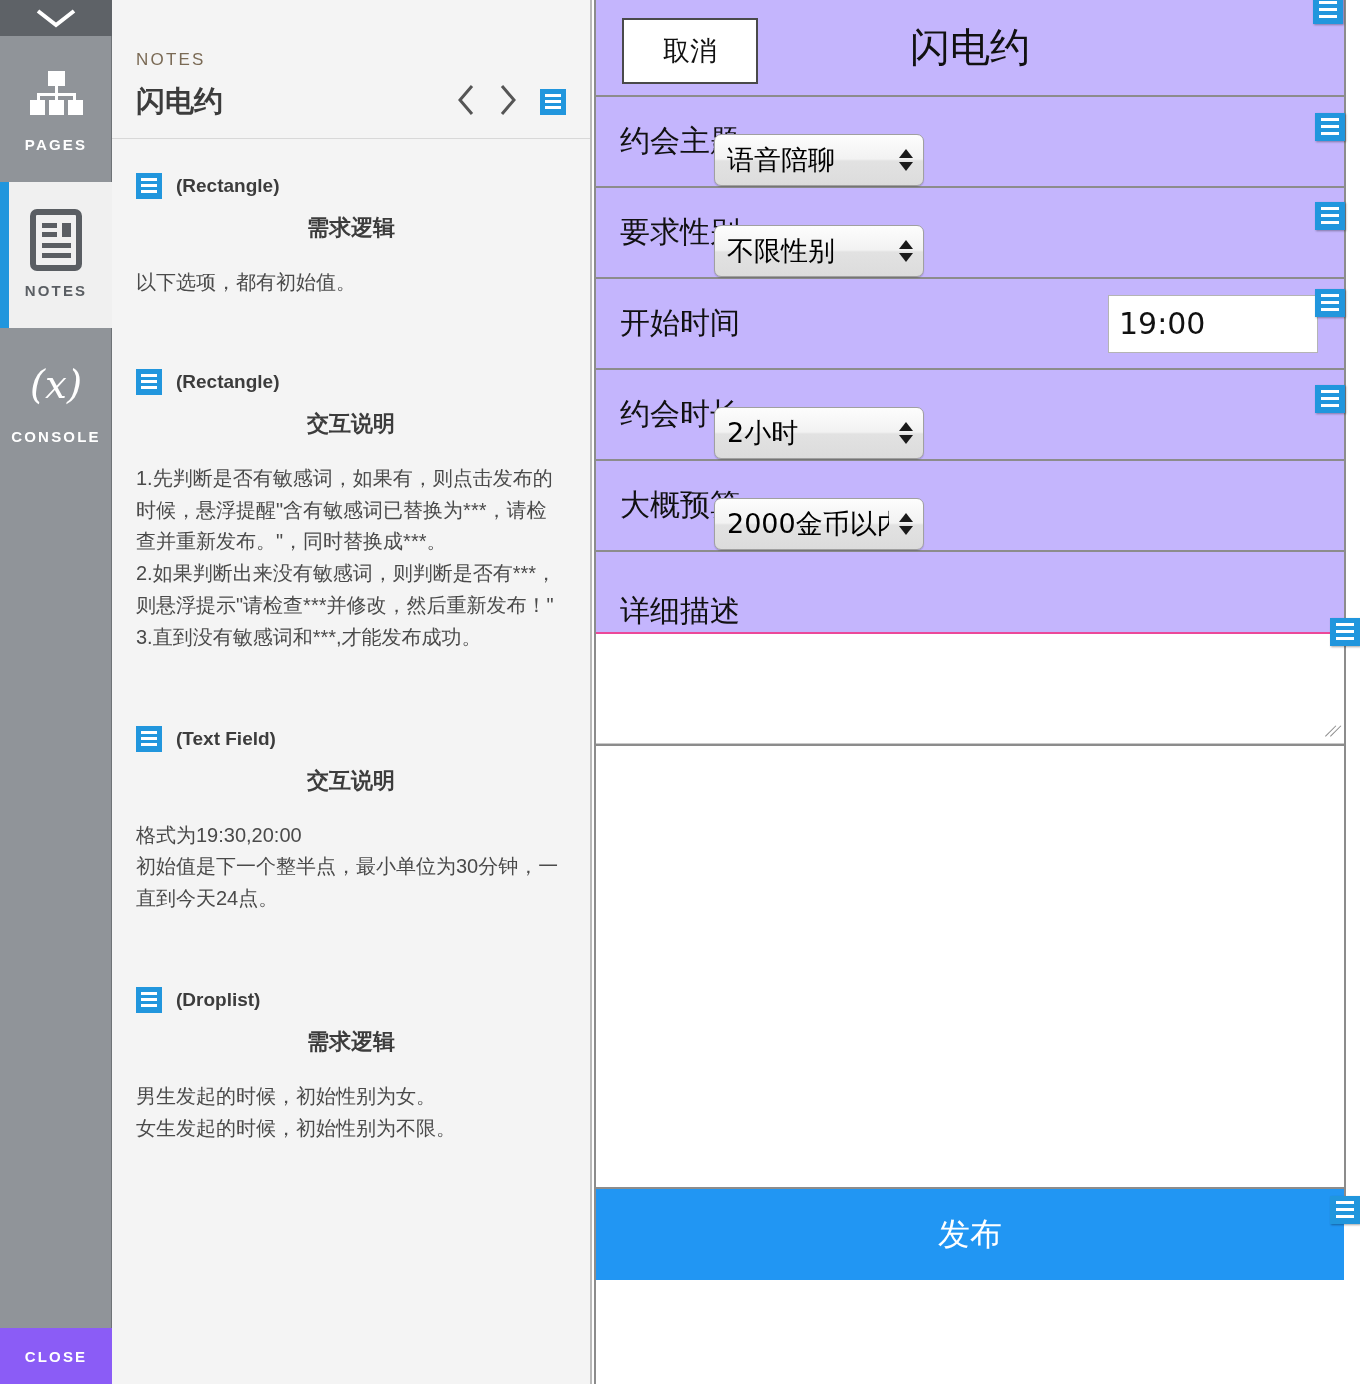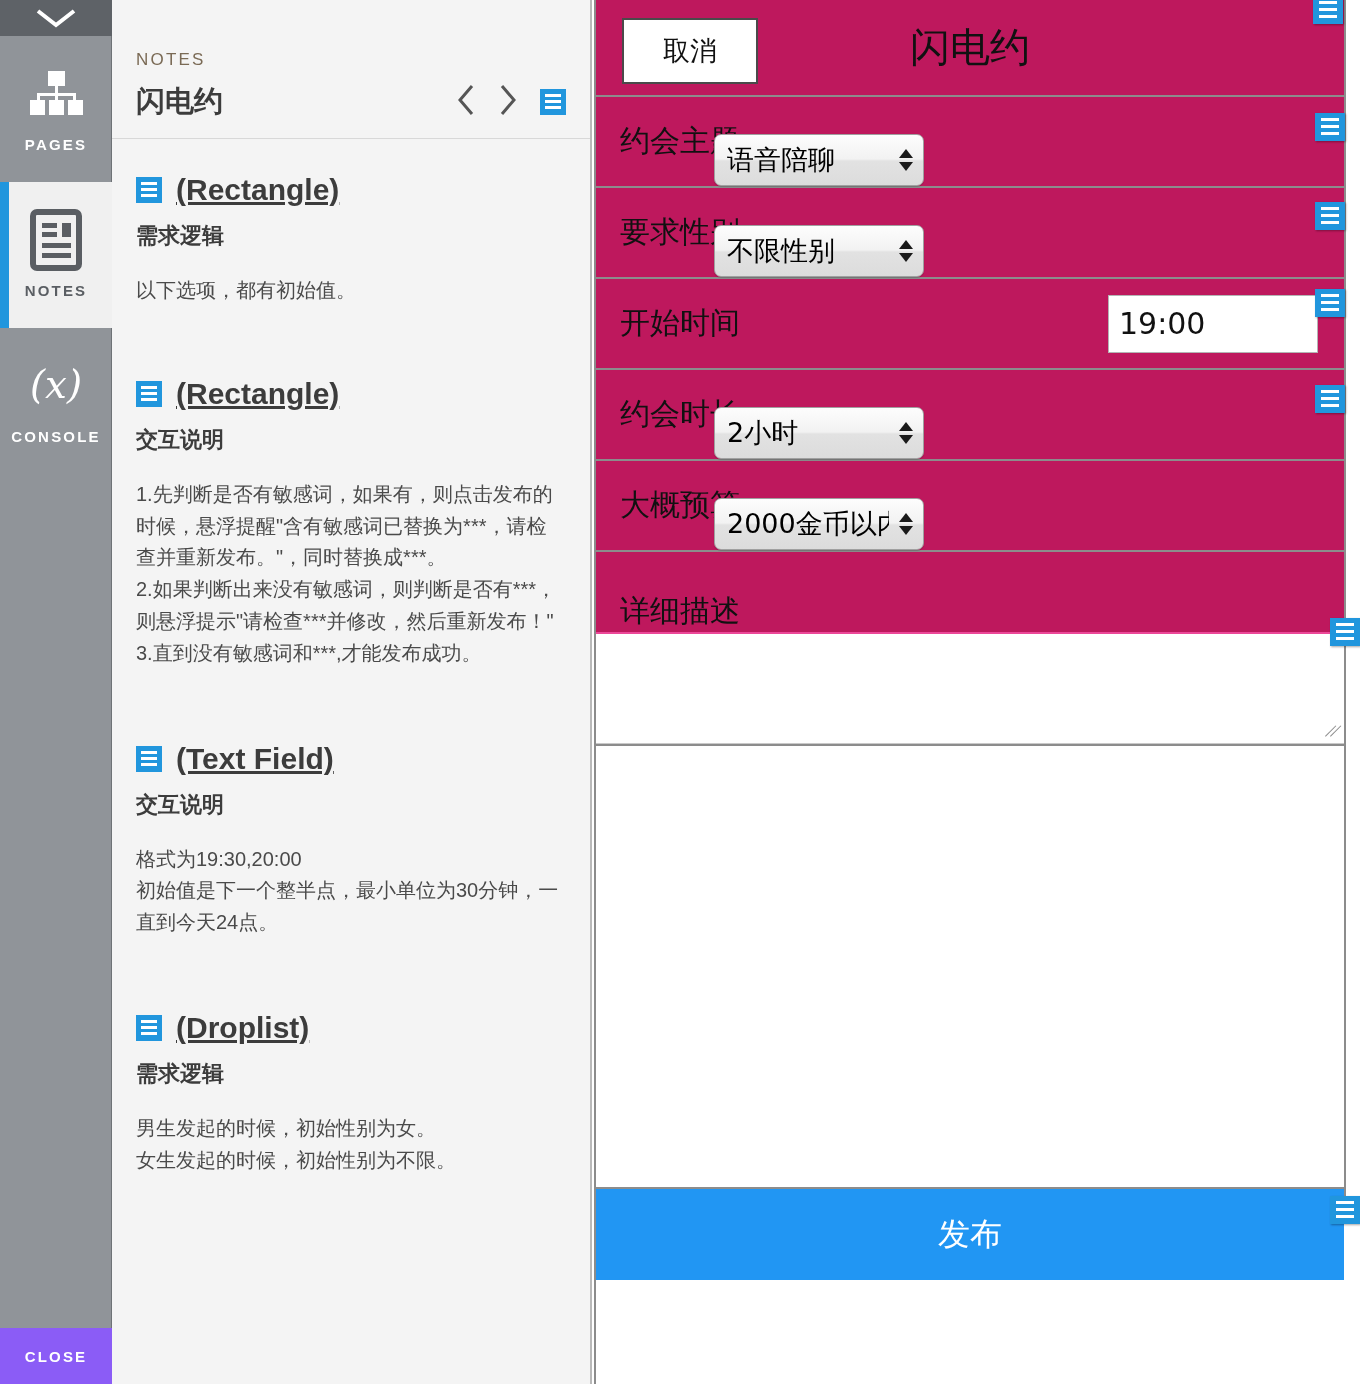--- a/index.html
+++ b/index.html
@@ -109,46 +109,47 @@
   #notes-body {
     padding: 0 24px 40px 24px;
     height: calc(1384px - 156px);
     overflow: hidden;
   }
   .note-block { padding-top: 34px; }
   .note-block-head {
     display: flex; align-items: center; gap: 14px;
   }
   .note-widget-name {
-    font-size: 30px; font-weight: bold; color: #3c3c3c; text-decoration: underline;
+    font-size: 19px; font-weight: bold; color: #3c3c3c;
   }
   .note-section-title {
     font-size: 22px; font-weight: bold; color: #3c3c3c;
     margin-top: 14px;
+    text-align: center;
   }
   .note-text {
     font-size: 20px; color: #4a4a4a;
     line-height: 1.59;
     margin-top: 24px;
     white-space: pre-wrap;
   }
 
   
   #proto {
     position: absolute; left: 594px; top: 0;
     width: 766px; height: 1384px;
     background: #ffffff;
     border-left: 2px solid #8c8c8c;
     overflow: hidden;
   }
   #proto-inner {
     position: absolute; left: 0; top: 0;
     width: 750px; height: 1212px;
     border-right: 2px solid #8c8c8c;
-    background: #be185d;
+    background: #c4b5fd;
   }
 
   #proto-titlebar {
     position: relative;
     height: 97px;
     border-bottom: 2px solid #8c8c8c;
     display: flex; align-items: center;
   }
   #cancel-btn {
     position: absolute; left: 26px; top: 18px;

